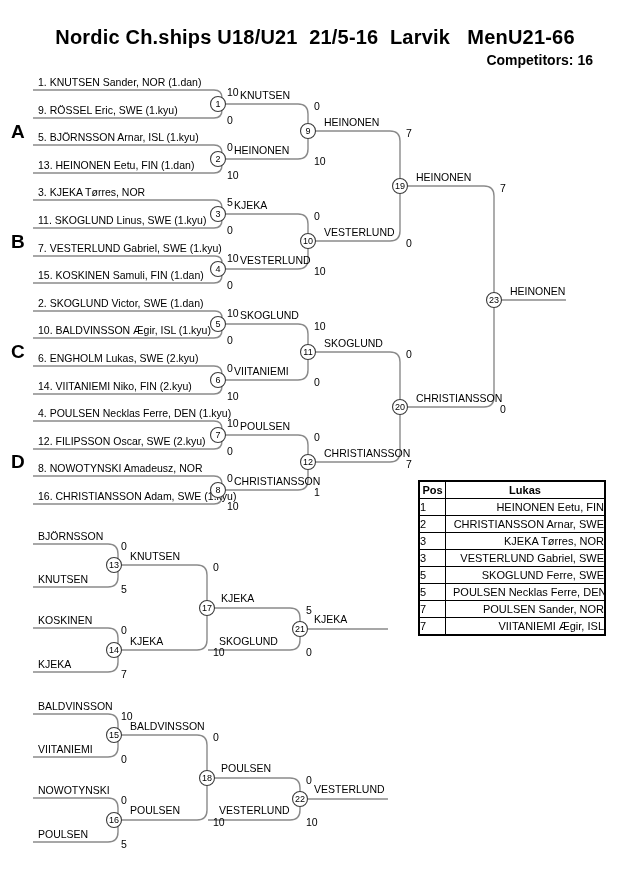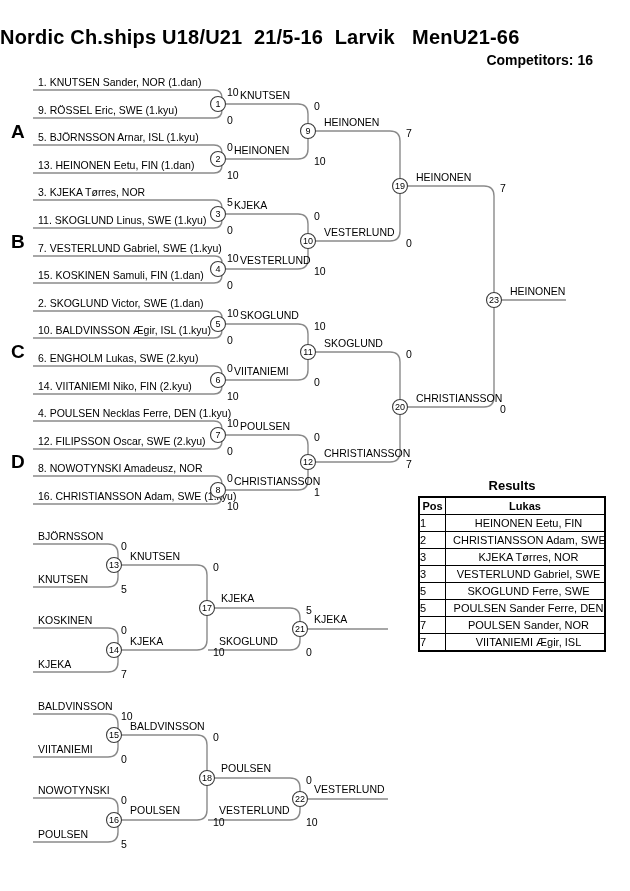--- a/index.html
+++ b/index.html
@@ -1,36 +1,36 @@
 <!DOCTYPE html>
 <html><head>
 <meta charset="utf-8">
 <style>
   html,body{margin:0;padding:0;background:#ffffff;}
   body{width:630px;height:891px;position:relative;overflow:hidden;
        font-family:"Liberation Sans", sans-serif;color:#000;}
-  .title{position:absolute;left:0;right:0;top:26px;text-align:left;
+  .title{position:absolute;left:0;right:0;top:26px;text-align:center;
          font-size:20px;font-weight:bold;white-space:pre;letter-spacing:0.2px;}
   .competitors{position:absolute;right:37px;top:52px;font-size:14px;font-weight:bold;}
   #bracket{position:absolute;left:0;top:0;}
   #bracket text{font-family:"Liberation Sans", sans-serif;fill:#000;}
   #bracket .pl{font-size:10.5px;}
   #bracket .wl{font-size:10.5px;}
   #bracket .sc{font-size:10.5px;}
   #bracket .gl{font-size:19px;font-weight:bold;}
   #bracket .mn{font-size:9px;text-anchor:middle;}
   .results{position:absolute;left:418px;top:478px;width:188px;}
   .results-title{text-align:center;font-size:13px;font-weight:bold;height:16px;}
   .results table{border-collapse:collapse;width:188px;margin-top:2px;
                  border:2px solid #000;table-layout:fixed;}
   .results th,.results td{border:1px solid #000;font-size:11px;height:16px;
                  padding:0;overflow:hidden;white-space:nowrap;}
   .results th{font-weight:bold;}
   .results .pos{width:25px;}
-  .results .name{text-align:center;padding-left:7px;}
+  .results .name{text-align:right;padding-left:7px;}
   .results th.name{text-align:center;padding-left:0;}
 </style>
 </head>
 <body>
 
 <div class="title">Nordic Ch.ships U18/U21  21/5-16  Larvik   MenU21-66</div>
 <div class="competitors">Competitors: 16</div>
 
 <svg id="bracket" width="630" height="891" viewBox="0 0 630 891">
     <path d="M 33 90 H 214 Q 222 90 222 98 L 222 98" fill="none" stroke="#8a8a8a" stroke-width="1.4"></path>
@@ -223,52 +223,51 @@
     <text x="221" y="772" class="wl">POULSEN</text>
     <circle cx="300" cy="799" r="7.5" fill="#ffffff" stroke="#3c3c3c" stroke-width="1.1"></circle>
     <text x="300" y="802.2" class="mn">22</text>
     <text x="306" y="784" class="sc">0</text>
     <text x="306" y="826" class="sc">10</text>
     <text x="219" y="814" class="pl">VESTERLUND</text>
     <text x="314" y="793" class="wl">VESTERLUND</text>
   </svg>
 
 <div class="results">
-  <div class="results-title">Results</div>
   <table>
     <thead>
       <tr>
         <th class="pos">Pos</th>
         <th class="name">Lukas</th>
       </tr>
     </thead>
     <tbody>
         <tr>
           <td class="pos">1</td>
           <td class="name">HEINONEN Eetu, FIN</td>
         </tr>
         <tr>
           <td class="pos">2</td>
-          <td class="name">CHRISTIANSSON Adam, SWE</td>
+          <td class="name">CHRISTIANSSON Arnar, SWE</td>
         </tr>
         <tr>
           <td class="pos">3</td>
           <td class="name">KJEKA Tørres, NOR</td>
         </tr>
         <tr>
           <td class="pos">3</td>
           <td class="name">VESTERLUND Gabriel, SWE</td>
         </tr>
         <tr>
           <td class="pos">5</td>
           <td class="name">SKOGLUND Ferre, SWE</td>
         </tr>
         <tr>
           <td class="pos">5</td>
-          <td class="name">POULSEN Sander Ferre, DEN</td>
+          <td class="name">POULSEN Necklas Ferre, DEN</td>
         </tr>
         <tr>
           <td class="pos">7</td>
           <td class="name">POULSEN Sander, NOR</td>
         </tr>
         <tr>
           <td class="pos">7</td>
           <td class="name">VIITANIEMI Ægir, ISL</td>
         </tr>
       </tbody>

